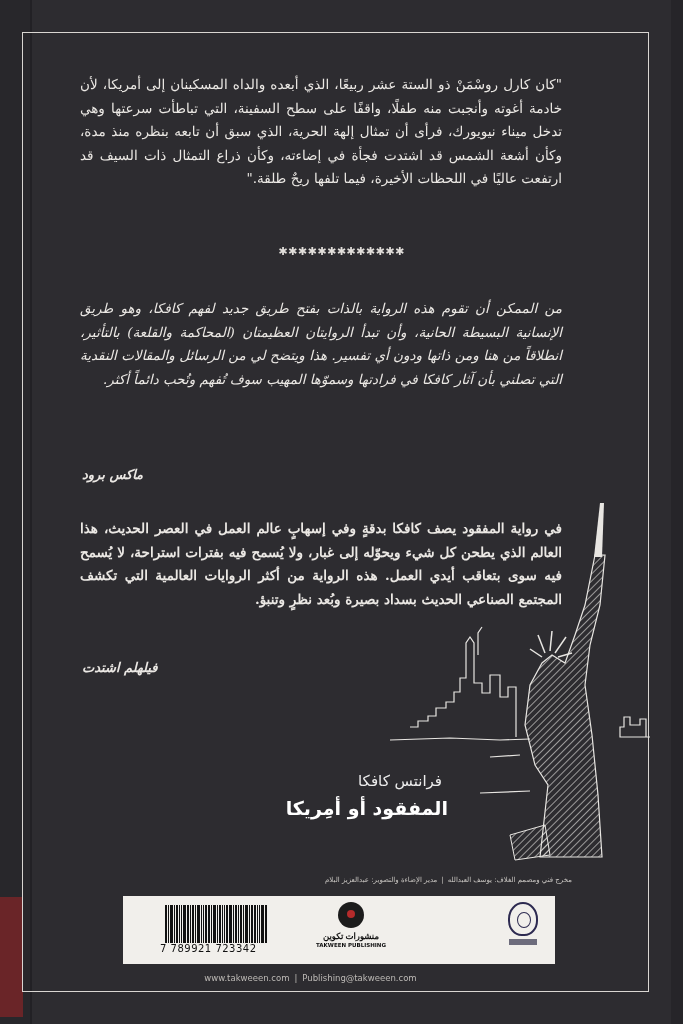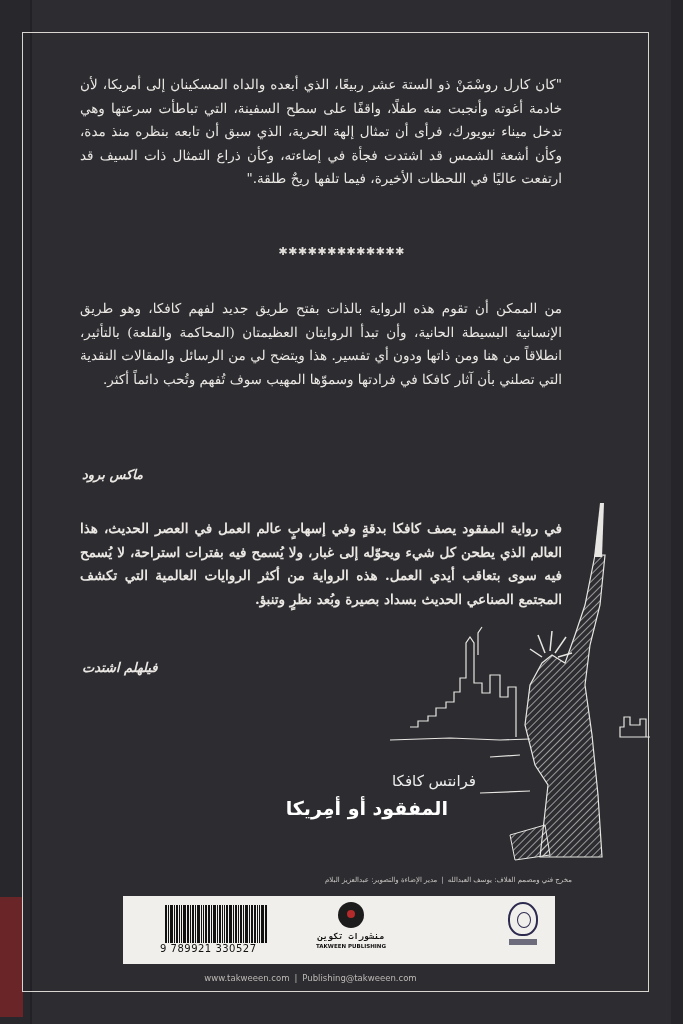--- a/index.html
+++ b/index.html
@@ -17,37 +17,37 @@
     position:absolute; left:22px; top:32px; width:627px; height:960px;
     border:1.5px solid #d9d6d2; box-sizing:border-box;
   }
   .para {
     position:absolute; left:80px; width:482px;
     direction:rtl; text-align:justify; text-align-last:right;
     font-size:13.5px; line-height:23.5px; color:#ebe8e4;
   }
   .p1 { top:73px; }
   .stars { position:absolute; left:0; width:683px; top:245px; text-align:center; font-size:11px; letter-spacing:0.5px; color:#e2dfdb; font-family:"DejaVu Sans", sans-serif; }
-  .p2 { top:297px; }
+  .p2 { top:297px;font-style:italic; }
   .sig { position:absolute; left:82px; direction:rtl; font-size:13px; font-weight:bold; color:#ebe8e4;font-style:italic; }
   .sig1 { top:467px; }
   .p3 { top:517px;font-weight:bold; }
   .sig2 { top:660px; }
-  .author { position:absolute; left:0; width:442px; top:772px; text-align:right; direction:rtl; font-family:"DejaVu Sans", sans-serif; font-size:15px; color:#eeeeee;margin-left:34px; }
+  .author { position:absolute; left:0; width:442px; top:772px; text-align:right; direction:rtl; font-family:"DejaVu Sans", sans-serif; font-size:15px; color:#eeeeee; }
   .title { position:absolute; left:0; width:448px; top:797px; text-align:right; direction:rtl; font-family:"DejaVu Sans", sans-serif; font-size:19px; font-weight:bold; color:#ffffff; }
   .credits { position:absolute; left:172px; width:400px; top:876px; direction:rtl; text-align:right; font-family:"DejaVu Sans", sans-serif; font-size:7px; color:#c9c6c2; white-space:nowrap; }
   .credits .sep { margin:0 4px; }
   .logo-strip { position:absolute; left:123px; top:896px; width:432px; height:68px; background:#f1efeb; }
   .barcode { position:absolute; left:42px; top:9px; width:110px; height:38px; display:flex; align-items:stretch; gap:0; }
   .barcode span { display:block; background:#111; margin-right:1px; }
   .barcode-num { position:absolute; left:37px; top:47px; font-family:"DejaVu Sans", sans-serif; font-size:10px; color:#111; letter-spacing:0.5px; white-space:nowrap; }
   .takween { position:absolute; left:188px; top:6px; width:80px; text-align:center; }
   .takween-mark { width:26px; height:26px; margin:0 auto; border-radius:50%; background:#1c1c1c; position:relative; }
   .takween-mark::after { content:""; position:absolute; left:9px; top:8px; width:8px; height:8px; border-radius:50%; background:#b52b2b; }
-  .takween-ar { font-family:Liberation Mono, monospace; font-size:8.5px; font-weight:bold; color:#111; direction:rtl; margin-top:3px; }
+  .takween-ar { font-family:Liberation Serif, serif; font-size:8.5px; font-weight:bold; color:#111; direction:rtl; margin-top:3px; }
   .takween-en { font-family:"DejaVu Sans", sans-serif; font-size:5.5px; font-weight:bold; color:#111; margin-top:1px; }
   .madarik { position:absolute; left:285px; top:8px; width:90px; text-align:center; }
   .madarik-mark { width:0; height:0; margin:0 auto; border-left:12px solid transparent; border-right:12px solid transparent; border-bottom:22px solid #1b1b1b; }
   .madarik-ar { font-family:"DejaVu Serif", serif; font-size:7px; color:#222; direction:rtl; margin-top:10px; }
   .rafidain { position:absolute; left:378px; top:6px; width:44px; text-align:center; }
   .rafidain-mark { width:30px; height:34px; margin:0 auto; border:2px solid #2d2a50; border-radius:50% 50% 45% 45%; box-sizing:border-box; position:relative; }
   .rafidain-mark::after { content:""; position:absolute; left:7px; top:8px; width:12px; height:14px; border:1.5px solid #2d2a50; border-radius:50%; }
   .rafidain-tag { width:28px; height:6px; margin:3px auto 0; background:#6d6c7c; }
   .footer { position:absolute; left:0; width:621px; top:973px; text-align:center; font-family:"DejaVu Sans", sans-serif; font-size:8.5px; color:#bdbab6; }
   .footer .sep { margin:0 5px; }
@@ -136,21 +136,21 @@
       <span style="width:1px"></span>
       <span style="width:3px"></span>
       <span style="width:1px"></span>
       <span style="width:2px"></span>
       <span style="width:2px"></span>
       <span style="width:1px"></span>
       <span style="width:1px"></span>
       <span style="width:3px"></span>
       <span style="width:2px"></span>
   </div>
-  <div class="barcode-num">9   789921   330527</div>
+  <div class="barcode-num">7   789921   723342</div>
 
   <div class="takween">
     <div class="takween-mark"></div>
     <div class="takween-ar">منشورات تكوين</div>
     <div class="takween-en">TAKWEEN PUBLISHING</div>
   </div>
 
 
   <div class="rafidain">
     <div class="rafidain-mark"></div>

